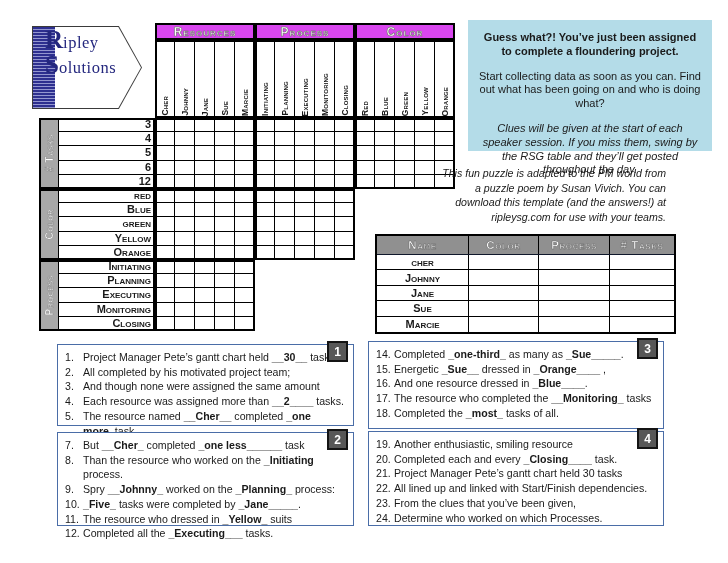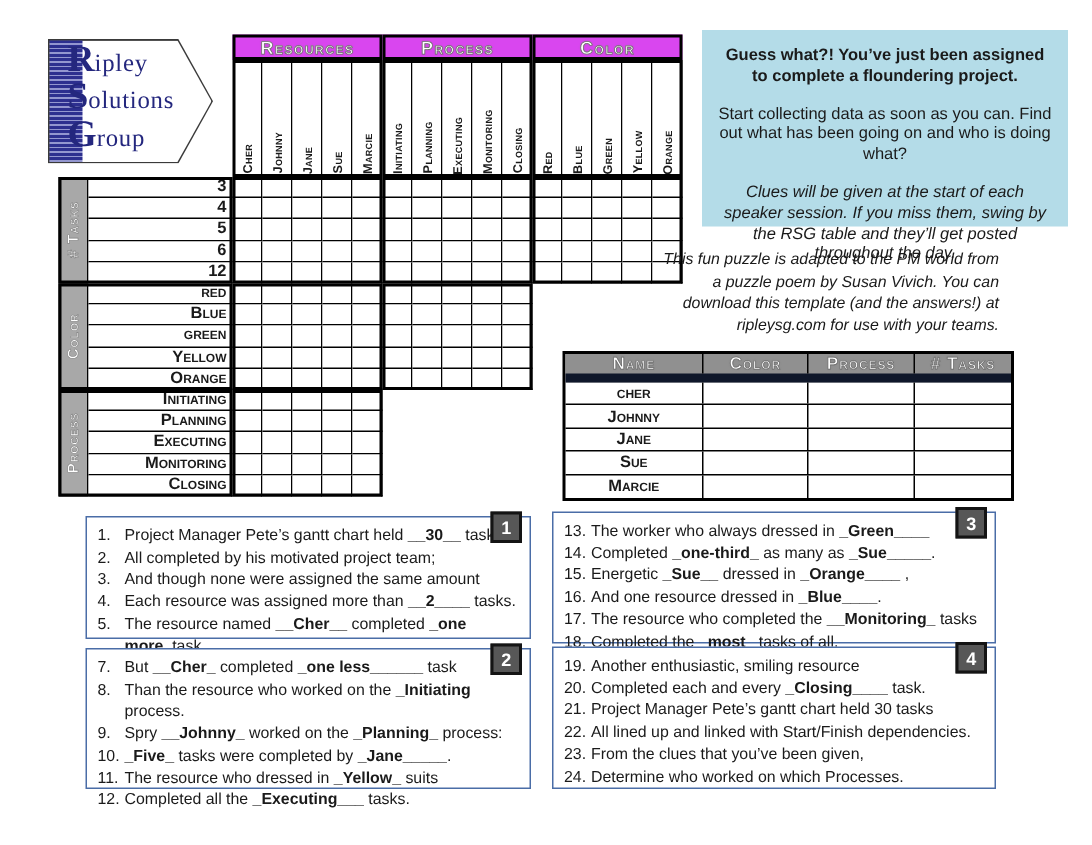--- a/index.html
+++ b/index.html
@@ -48,21 +48,21 @@
       box-sizing:border-box;padding:11px 10px;text-align:center;font-size:11px;line-height:13.8px;}
   #info-box p{margin:0 0 11px 0;}
   .ib-bold{font-weight:bold;}
   .ib-italic{font-style:italic;margin-bottom:0 !important;}
 
   #footnote{position:absolute;left:440px;top:166px;width:226px;text-align:right;
       font-style:italic;font-size:10.6px;line-height:14.6px;}
 
   
   #name-table{position:absolute;left:375px;top:234px;width:301px;box-sizing:border-box;border:2px solid #000;background:#fff;}
-  .nt-header{display:flex;background:#909090;height:19px;box-sizing:border-box;border-bottom:6px solid #0f172a;}
+  .nt-header{display:flex;background:#909090;height:19px;box-sizing:border-box;border-bottom:1px solid #0f172a;}
   .nt-hcell{box-sizing:border-box;border-right:1px solid #000;display:flex;align-items:center;justify-content:center;
       font-size:11.5px;letter-spacing:.6px;}
   .nt-row{display:flex;height:15.4px;box-sizing:border-box;border-bottom:1px solid #000;}
   .nt-row:last-child{border-bottom:none;}
   .nt-cell{box-sizing:border-box;border-right:1px solid #000;display:flex;align-items:center;justify-content:center;
       font-weight:bold;font-size:11px;font-variant:small-caps;}
   .c0{width:92px;} .c1{width:70px;} .c2{width:71px;} .c3{width:64px;border-right:none !important;}
 
   
   .cluebox{position:absolute;background:#fff;border:1.6px solid #4a6da7;box-sizing:border-box;
@@ -77,21 +77,20 @@
 </head>
 <body>
 
 <div id="logo">
   <div class="banner-outer"></div>
   <div class="banner-inner"></div>
   <div class="stripe"></div>
   <div id="logo-lines">
       <div class="lline"><span class="initial">R</span><span class="rest">ipley</span></div>
       <div class="lline"><span class="initial">S</span><span class="rest">olutions</span></div>
-      <div class="lline"><span class="initial">G</span><span class="rest">roup</span></div>
     </div>
 </div>
 
 <div id="grid">
     <div class="gbar" style="left: 155px;">
       <span class="whead sc">Resources</span>
     </div>
     <div class="hblock" style="left: 155px;">
       <div class="hcell">
         <span>Cher</span>
@@ -469,24 +468,20 @@
       <div class="clue">
         <span class="n">12.</span>
         <span class="t">Completed all the <b>_Executing___</b> tasks.</span>
       </div>
     </div>
 </div>
 <div class="cluebox" id="box2" style="left:368px;top:341px;width:296px;height:88px">
   <div class="badge">3</div>
   <div class="clues">
       <div class="clue">
-        <span class="n">13.</span>
-        <span class="t">The worker who always dressed in <b>_Green____</b></span>
-      </div>
-      <div class="clue">
         <span class="n">14.</span>
         <span class="t">Completed <b>_one-third_</b> as many as <b>_Sue_____</b>.</span>
       </div>
       <div class="clue">
         <span class="n">15.</span>
         <span class="t">Energetic <b>_Sue__</b> dressed in <b>_Orange____</b> ,</span>
       </div>
       <div class="clue">
         <span class="n">16.</span>
         <span class="t">And one resource dressed in <b>_Blue____</b>.</span>

